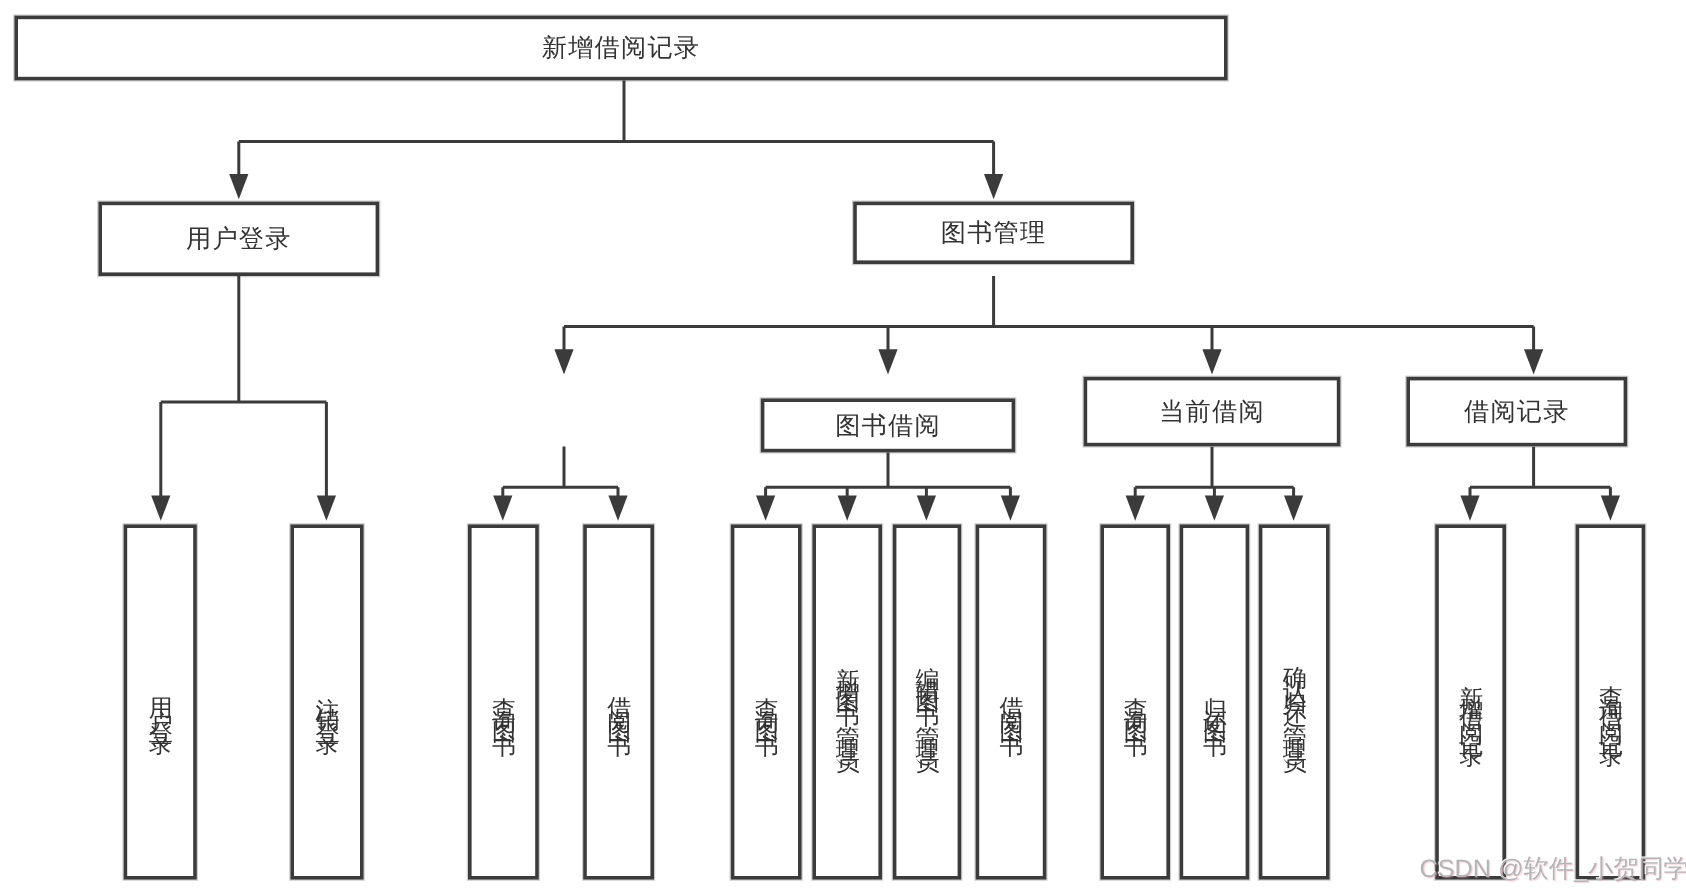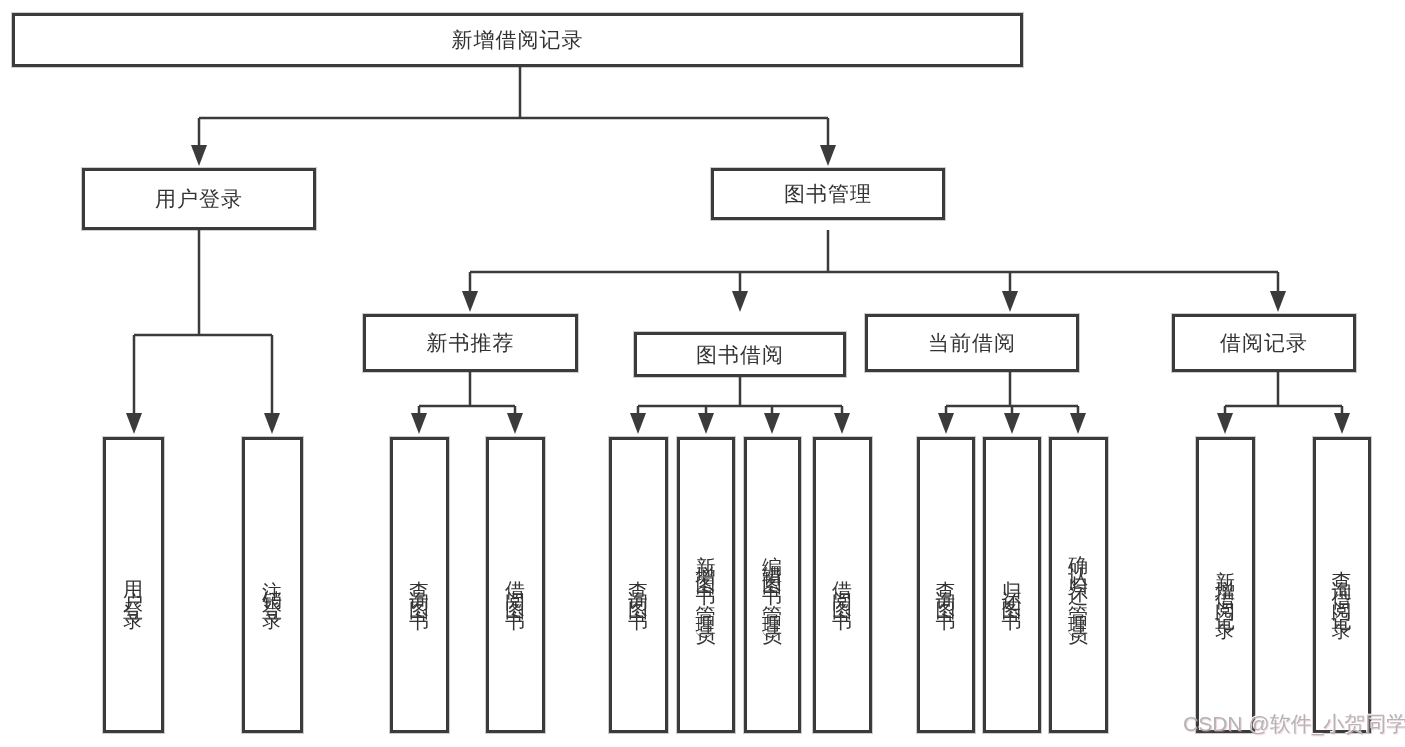--- a/index.html
+++ b/index.html
@@ -106,27 +106,24 @@
     <span>新增借阅记录</span>
   </div>
 
   <div class="node" style="left:82px; top:168px; width:234px; height:62px;">
     <span>用户登录</span>
   </div>
   <div class="node" style="left:711px; top:168px; width:234px; height:52px;">
     <span>图书管理</span>
   </div>
 
-  <div class="node" style="left:363px; top:314px; width:215px; height:58px;">
-    <span>新书推荐</span>
-  </div>
   <div class="node" style="left:634px; top:332px; width:212px; height:45px;">
     <span>图书借阅</span>
   </div>
-  <div class="node" style="left:865px; top:314px; width:214px; height:58px;justify-content:center;">
+  <div class="node" style="left:903px; top:314px; width:214px; height:58px;justify-content:center;">
     <span>当前借阅</span>
   </div>
   <div class="node" style="left:1172px; top:314px; width:184px; height:58px;">
     <span>借阅记录</span>
   </div>
 
   <div class="node leaf" style="left:103px; top:437px; width:61px; height:296px;">
     <span class="v-label">用户登录</span>
   </div>
   <div class="node leaf" style="left:242px; top:437px; width:61px; height:296px;">

